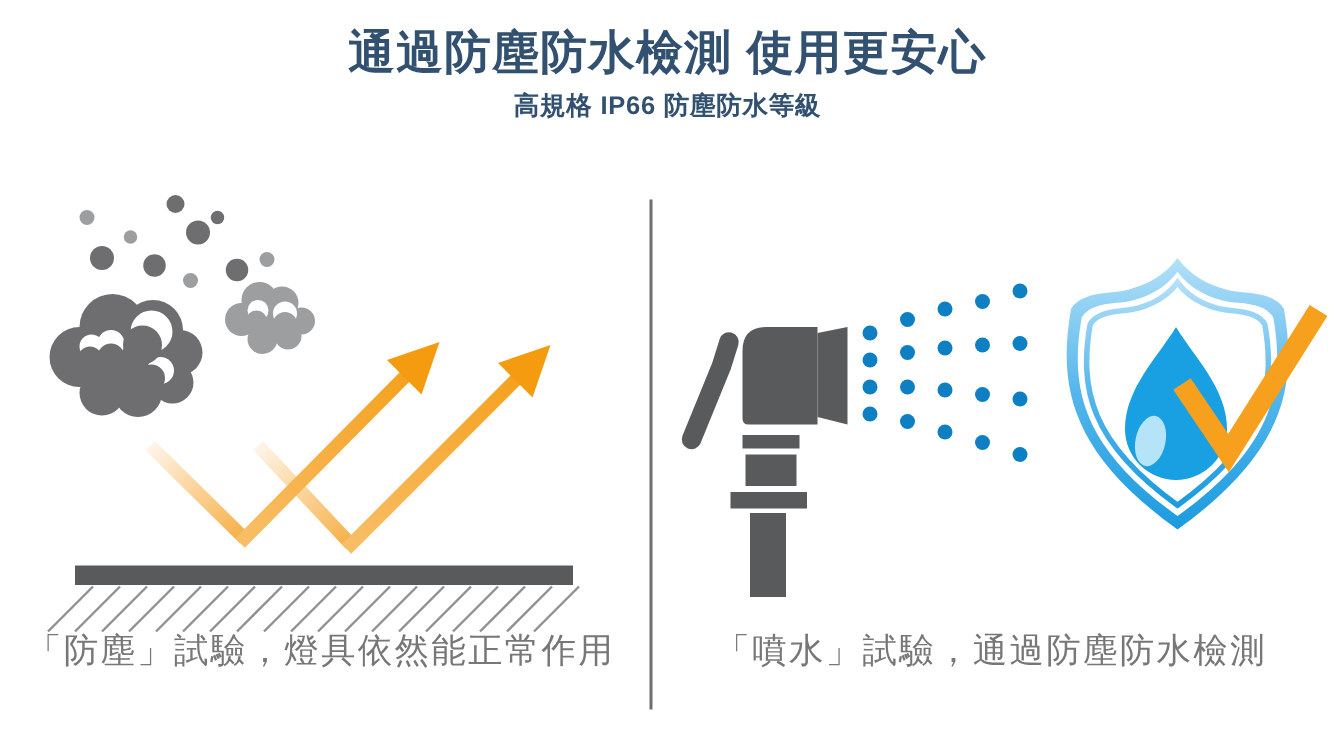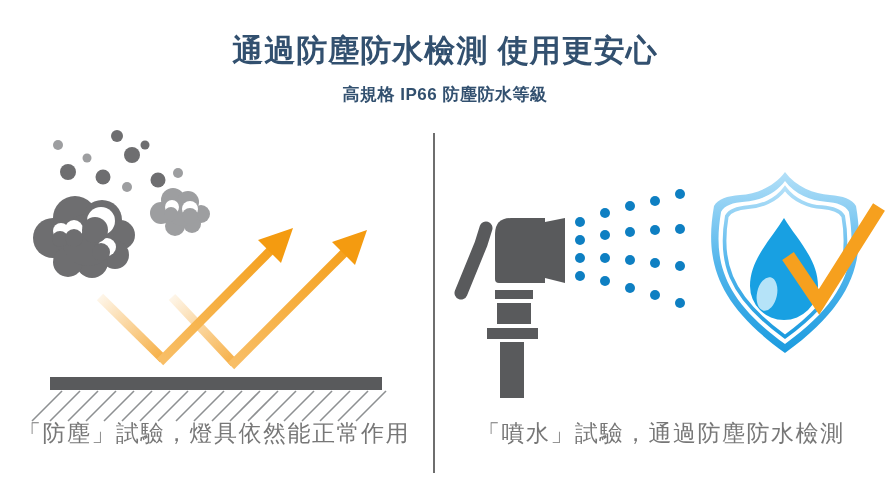--- a/index.html
+++ b/index.html
@@ -10,21 +10,21 @@
     --shield-blue:#1B9BDF; --drop-blue:#18A0E2; --drop-highlight:#B5E3F8;
     --check-orange:#F6A01E; --divider-gray:#6E6E6E; --page-bg:#FFFFFF;
   }
   html,body{margin:0;padding:0;background:#fff;}
   .stage{
     position:relative;width:890px;height:500px;background:var(--page-bg);
     overflow:hidden;font-family:"Liberation Sans","DejaVu Sans",sans-serif;
   }
   .hdr{position:absolute;top:17px;left:0;width:890px;text-align:center;}
   .title{
-    margin:16px;font-size:31px;line-height:36px;font-weight:700;
+    margin:0;font-size:31px;line-height:36px;font-weight:700;
     color:var(--title-navy);letter-spacing:1px;
   }
   .subtitle{
     margin:8px 0 0 0;font-size:17px;line-height:20px;font-weight:700;
     color:var(--title-navy);letter-spacing:0.5px;
   }
   section{display:contents;}
   .illus{position:absolute;overflow:visible;}
   .caption{
     position:absolute;top:420px;margin:0;font-size:23px;line-height:30px;

